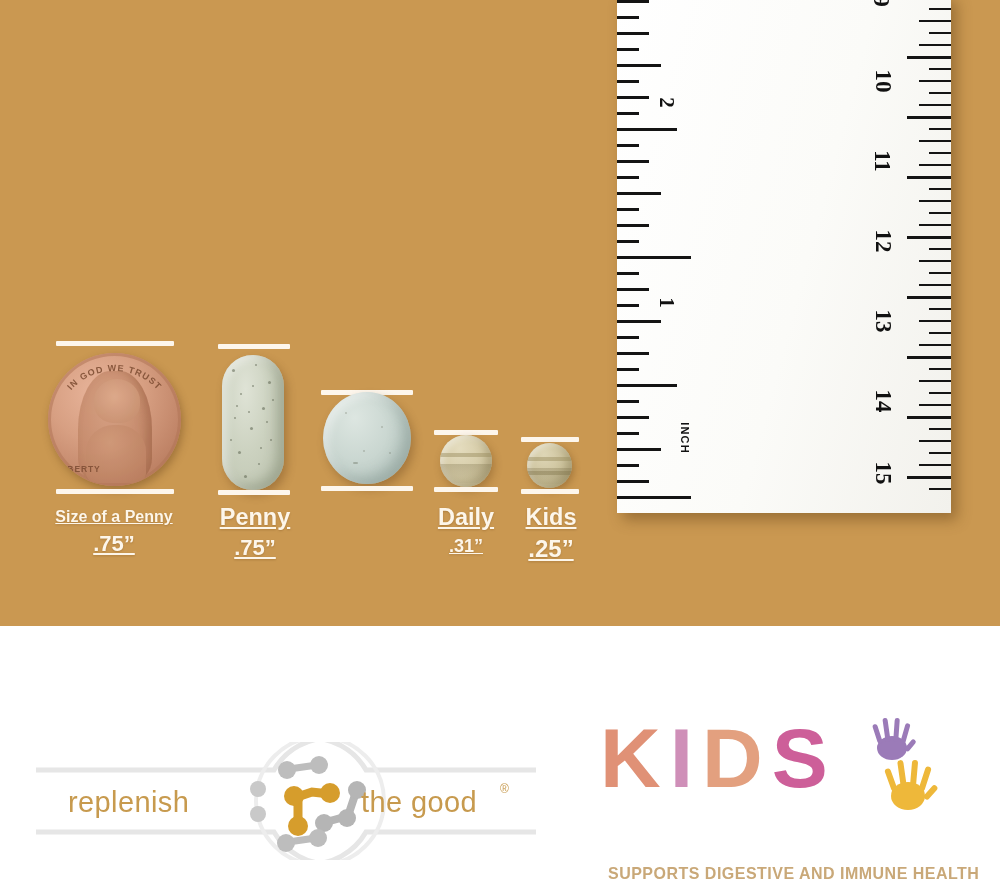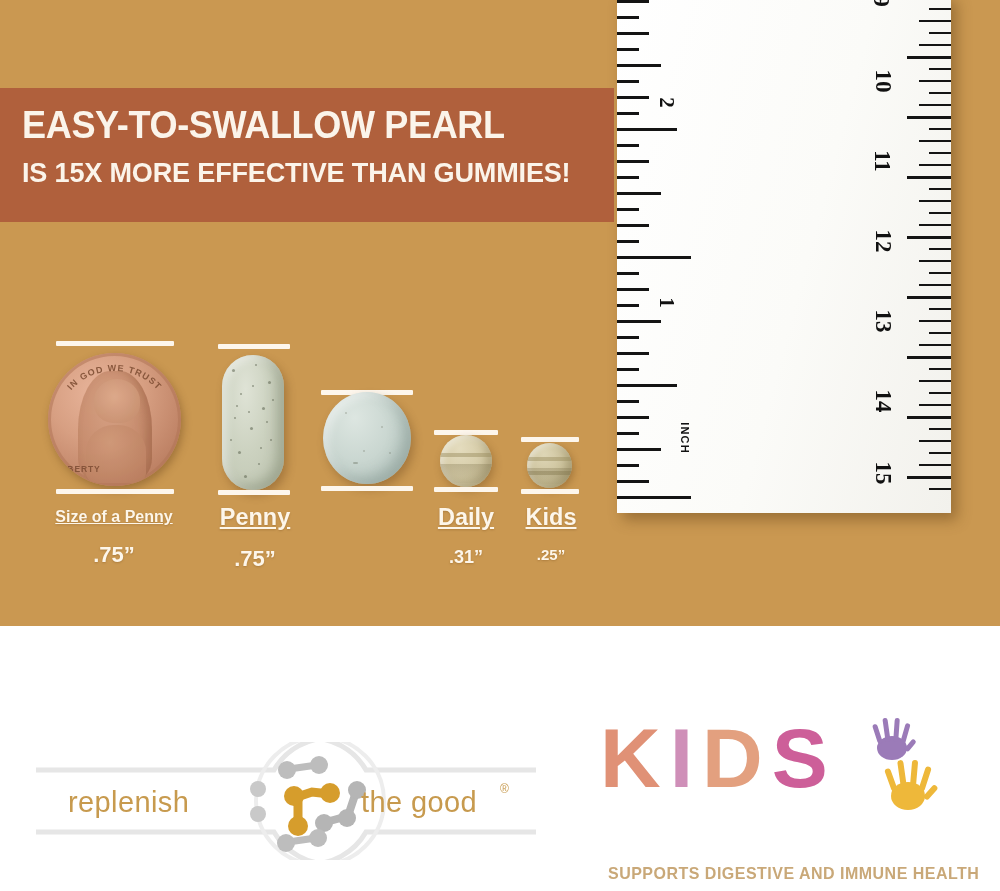--- a/index.html
+++ b/index.html
@@ -246,41 +246,41 @@
   
   .lbl {
     position: absolute;
     text-align: center;
     color: #fdf6ea;
     font-weight: bold;
     text-shadow: 0 1px 2px rgba(120,76,30,0.35);
     line-height: 1.12;
   }
   .lbl .name { display: block; text-decoration: underline; }
-  .lbl .val  { display: block; margin-top: 17px; }
+  .lbl .val  { display: block; margin-top: 6px; text-decoration: underline; }
 
   .lbl-penny  { left: 24px;  top: 508px; width: 180px; }
   .lbl-penny  .name { font-size: 16px; }
   .lbl-penny  .val  { font-size: 22px; }
 
   .lbl-womens { left: 192px; top: 504px; width: 126px; }
   .lbl-womens .name { font-size: 23.5px; }
   .lbl-womens .val  { font-size: 22px; }
 
   .lbl-dental { left: 312px; top: 504px; width: 110px; }
   .lbl-dental .name { font-size: 23.5px; }
   .lbl-dental .val  { font-size: 22px; }
 
   .lbl-daily  { left: 414px; top: 504px; width: 104px; }
   .lbl-daily  .name { font-size: 23.5px; }
   .lbl-daily  .val  { font-size: 18px; }
 
   .lbl-kids   { left: 505px; top: 504px; width: 92px; }
   .lbl-kids   .name { font-size: 23.5px; }
-  .lbl-kids   .val  { font-size: 15px; }
+  .lbl-kids   .val  { font-size: 24px; }
 
   
   .white-panel {
     position: absolute;
     left: 0; top: 626px;
     width: 1000px; height: 265px;
     background: #ffffff;
   }
 
   
@@ -452,24 +452,20 @@
       <div class="ruler-num cm" style="left:258px; top:-6px;">9</div>
       <div class="ruler-num cm" style="left:254px; top:74px;">10</div>
       <div class="ruler-num cm" style="left:254px; top:154px;">11</div>
       <div class="ruler-num cm" style="left:254px; top:234px;">12</div>
       <div class="ruler-num cm" style="left:254px; top:314px;">13</div>
       <div class="ruler-num cm" style="left:254px; top:394px;">14</div>
       <div class="ruler-num cm" style="left:254px; top:466px;">15</div>
     </div>
   </div>
 
-  <div class="banner">
-    <div class="banner-line1">EASY-TO-SWALLOW PEARL</div>
-    <div class="banner-line2">IS 15X MORE EFFECTIVE THAN GUMMIES!</div>
-  </div>
 
   <div class="size-row">
 
     <div class="bar" style="left:56px; top:341px; width:118px;"></div>
     <div class="penny">
       <div class="bust"></div>
       <svg class="penny-arc" viewBox="0 0 133 50">
         <path id="arcpath" d="M 14 44 A 56 52 0 0 1 119 44" fill="none"></path>
         <text>
           <textPath href="#arcpath" startOffset="50%" text-anchor="middle">IN GOD WE TRUST</textPath>

